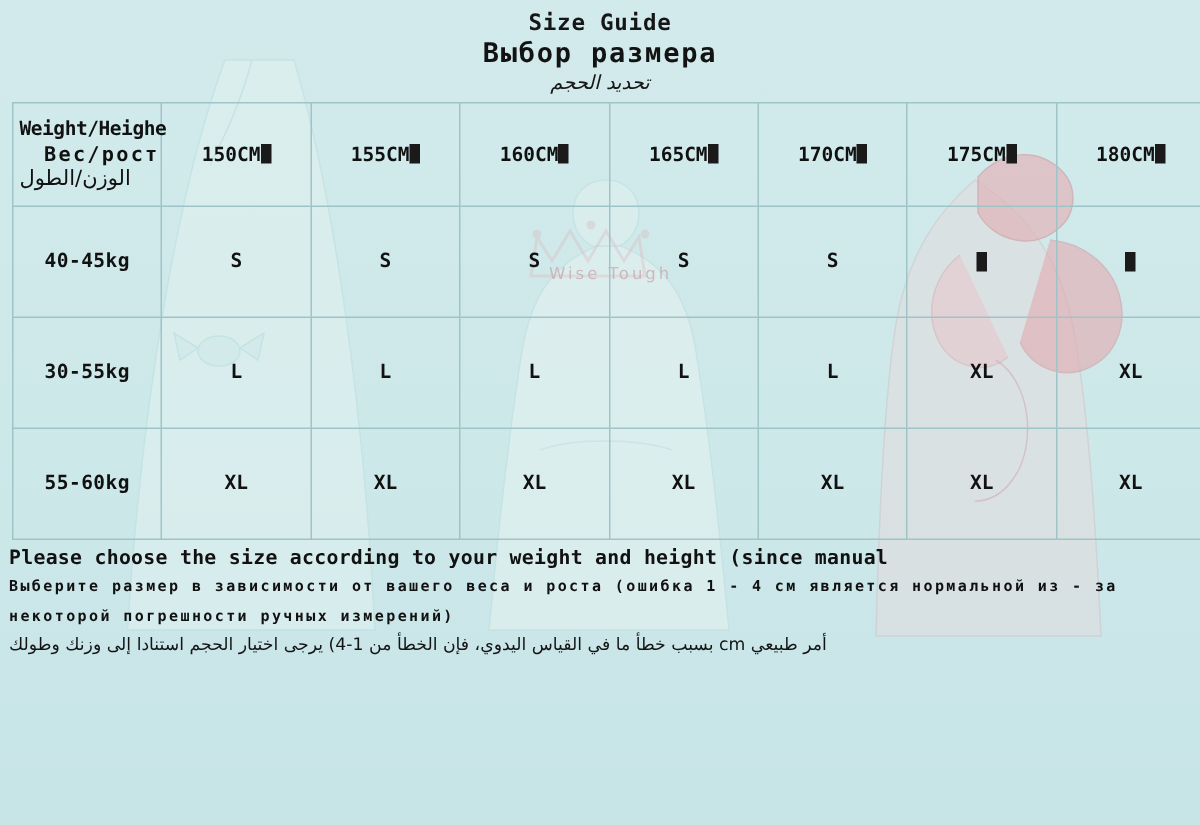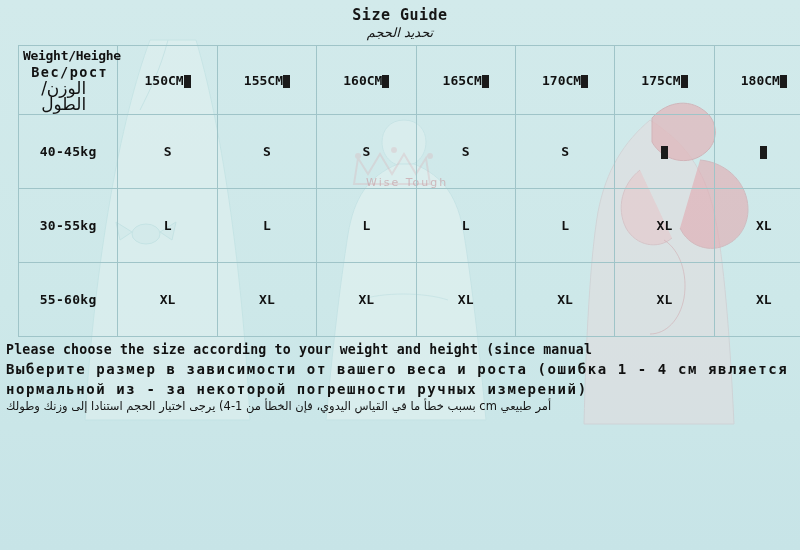--- a/index.html
+++ b/index.html
@@ -64,21 +64,21 @@
     direction: rtl;
     margin-top: 1px;
     font-style: italic;
   }
 
   
   .table-wrap {
     position: relative;
     z-index: 3;
     margin-top: 4px;
-    padding: 0 18px;
+    padding: 0 8px;
   }
   table.size-table {
     width: 796px;
     margin: 0 auto;
     border-collapse: collapse;
     table-layout: fixed;
   }
   table.size-table td, table.size-table th {
     border: 1px solid #9fc4c8;
     text-align: center;
@@ -107,27 +107,28 @@
     font-size: 13px;
     font-weight: bold;
     letter-spacing: -0.3px;
     white-space: nowrap;
   }
   .corner .l2 {
     font-size: 13.5px;
     font-weight: bold;
     letter-spacing: 1.5px;
     white-space: nowrap;
+    text-align: right;
   }
   .corner .l3 {
     font-family: "DejaVu Sans", sans-serif;
-    font-size: 17px;
+    font-size: 14px;
     font-weight: normal;
     direction: rtl;
-    text-align: center;
+    text-align: left;
     padding-right: 12px;
   }
   .col-head {
     letter-spacing: 0px;
     white-space: nowrap;
   }
   .rowlabel {
     font-size: 13.5px;
     letter-spacing: 0.3px;
   }
@@ -149,21 +150,21 @@
   .note-en {
     font-family: "DejaVu Sans Mono", monospace;
     font-size: 13.2px;
     font-weight: bold;
     line-height: 17px;
     letter-spacing: 0.2px;
     color: #111;
   }
   .note-ru {
     font-family: "DejaVu Sans Mono", monospace;
-    font-size: 14px;
+    font-size: 10px;
     font-weight: bold;
     line-height: 20px;
     letter-spacing: 1.6px;
     color: #111;
     margin-top: 1px;
   }
   .note-ar {
     font-family: "DejaVu Sans", sans-serif;
     font-size: 11.5px;
     line-height: 15px;
@@ -216,20 +217,21 @@
         <circle cx="430" cy="156" r="3" fill="#d9b6bb"></circle>
         <circle cx="394" cy="150" r="3" fill="#d9b6bb"></circle>
       </g>
     </svg>
   </div>
 
   <div style="position:absolute;left:343px;top:176px;z-index:2;font-family:'DejaVu Sans',sans-serif;font-size:11px;letter-spacing:2px;color:#c9a7ac;opacity:0.75;margin-left:23px;">Wise Tough</div>
 
   <div class="header">
     <div class="title-en">Size Guide</div>
+    <div class="title-ru">Выбор размера</div>
     <div class="title-ar">تحديد الحجم</div>
   </div>
 
   <div class="table-wrap">
     <table class="size-table">
       <thead>
         <tr>
           <th class="corner">
             <div class="l1">Weight/Heighe</div>
             <div class="l2">Вес/рост</div>

